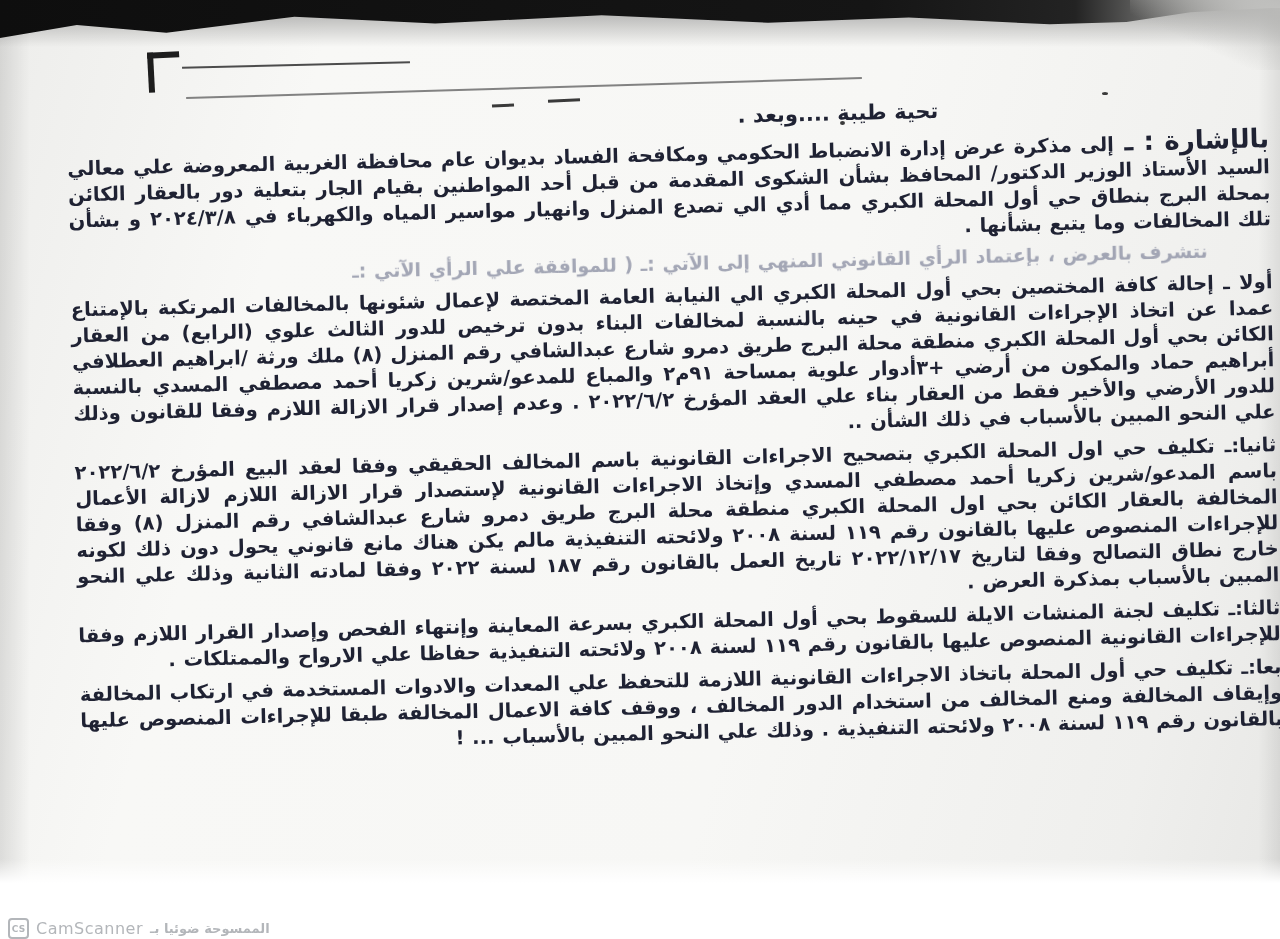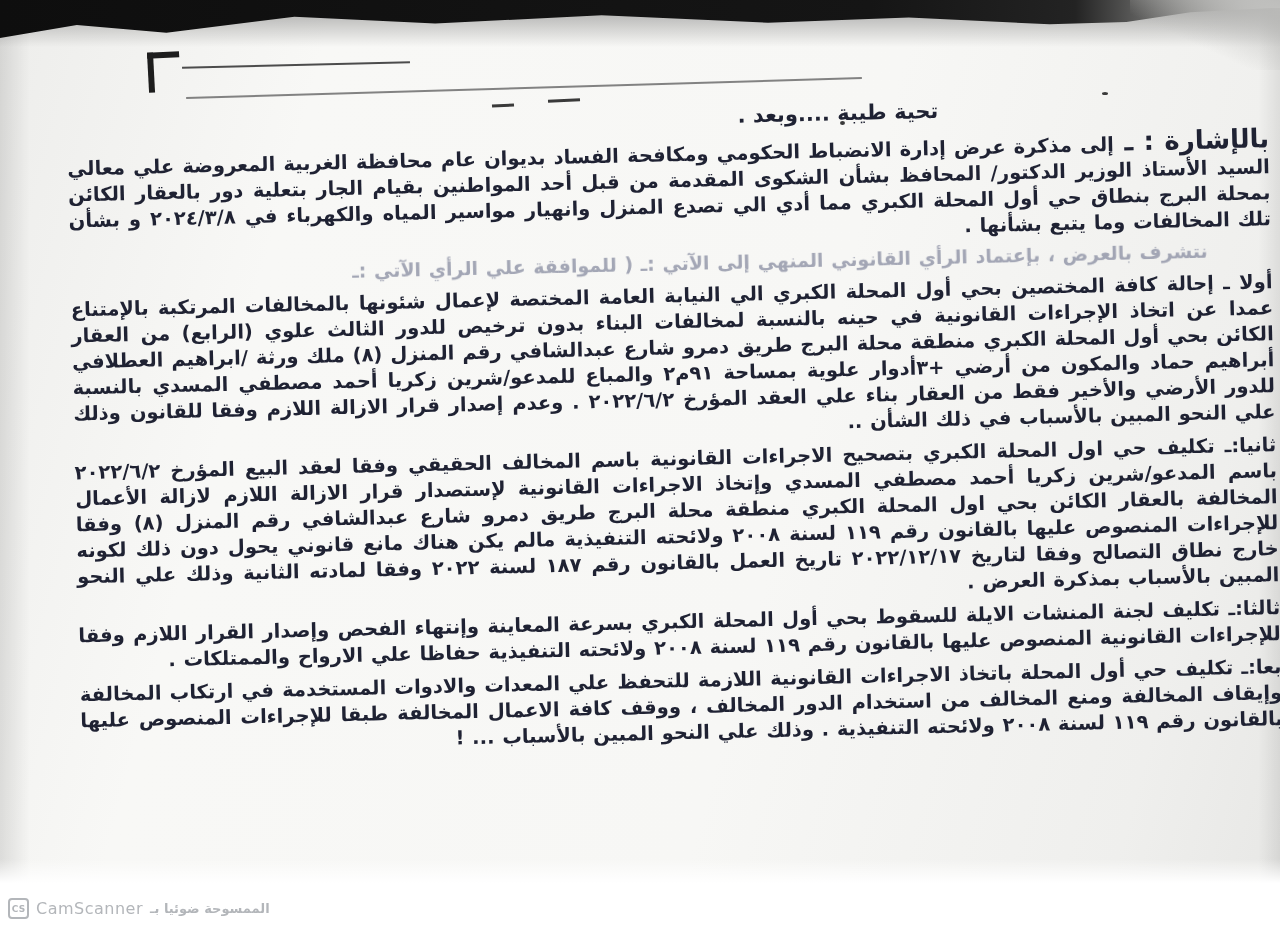--- a/index.html
+++ b/index.html
@@ -34,21 +34,21 @@
   
   .doc{position:absolute;left:66px;right:12px;top:94px;direction:rtl;color:#1f2233;
     transform:rotate(-1.35deg);transform-origin:90% 0;}
   .greeting{font-weight:bold;font-size:21px;width:max-content;margin:0 330px 10px 0;}
   .para{margin:0 0 7px 0;font-weight:bold;font-size:19.5px;line-height:26px;
     text-align:justify;text-align-last:right;word-spacing:1px;}
   .intro-label{font-size:26px;letter-spacing:.5px;}
   .faded{color:#8f93a6;opacity:.8;filter:blur(.35px);padding-right:64px;margin-top:-3px;font-size:19px;}
   .item-label{text-decoration:none;}
   
-  .watermark{position:absolute;left:8px;bottom:20px;display:flex;direction:ltr;align-items:center;
+  .watermark{position:absolute;left:8px;bottom:0;display:flex;direction:ltr;align-items:center;
     gap:7px;color:#b3b6ba;user-select:none;}
   .cs-badge{width:17px;height:17px;border:2px solid #b3b6ba;border-radius:4px;display:flex;
     align-items:center;justify-content:center;font-size:9px;font-weight:bold;}
   .cs-brand{font-size:16px;font-weight:normal;letter-spacing:.5px;}
   .cs-ar{font-size:13px;font-weight:bold;direction:rtl;}
 </style>
 </head>
 <body>
 
 <div class="stage">

